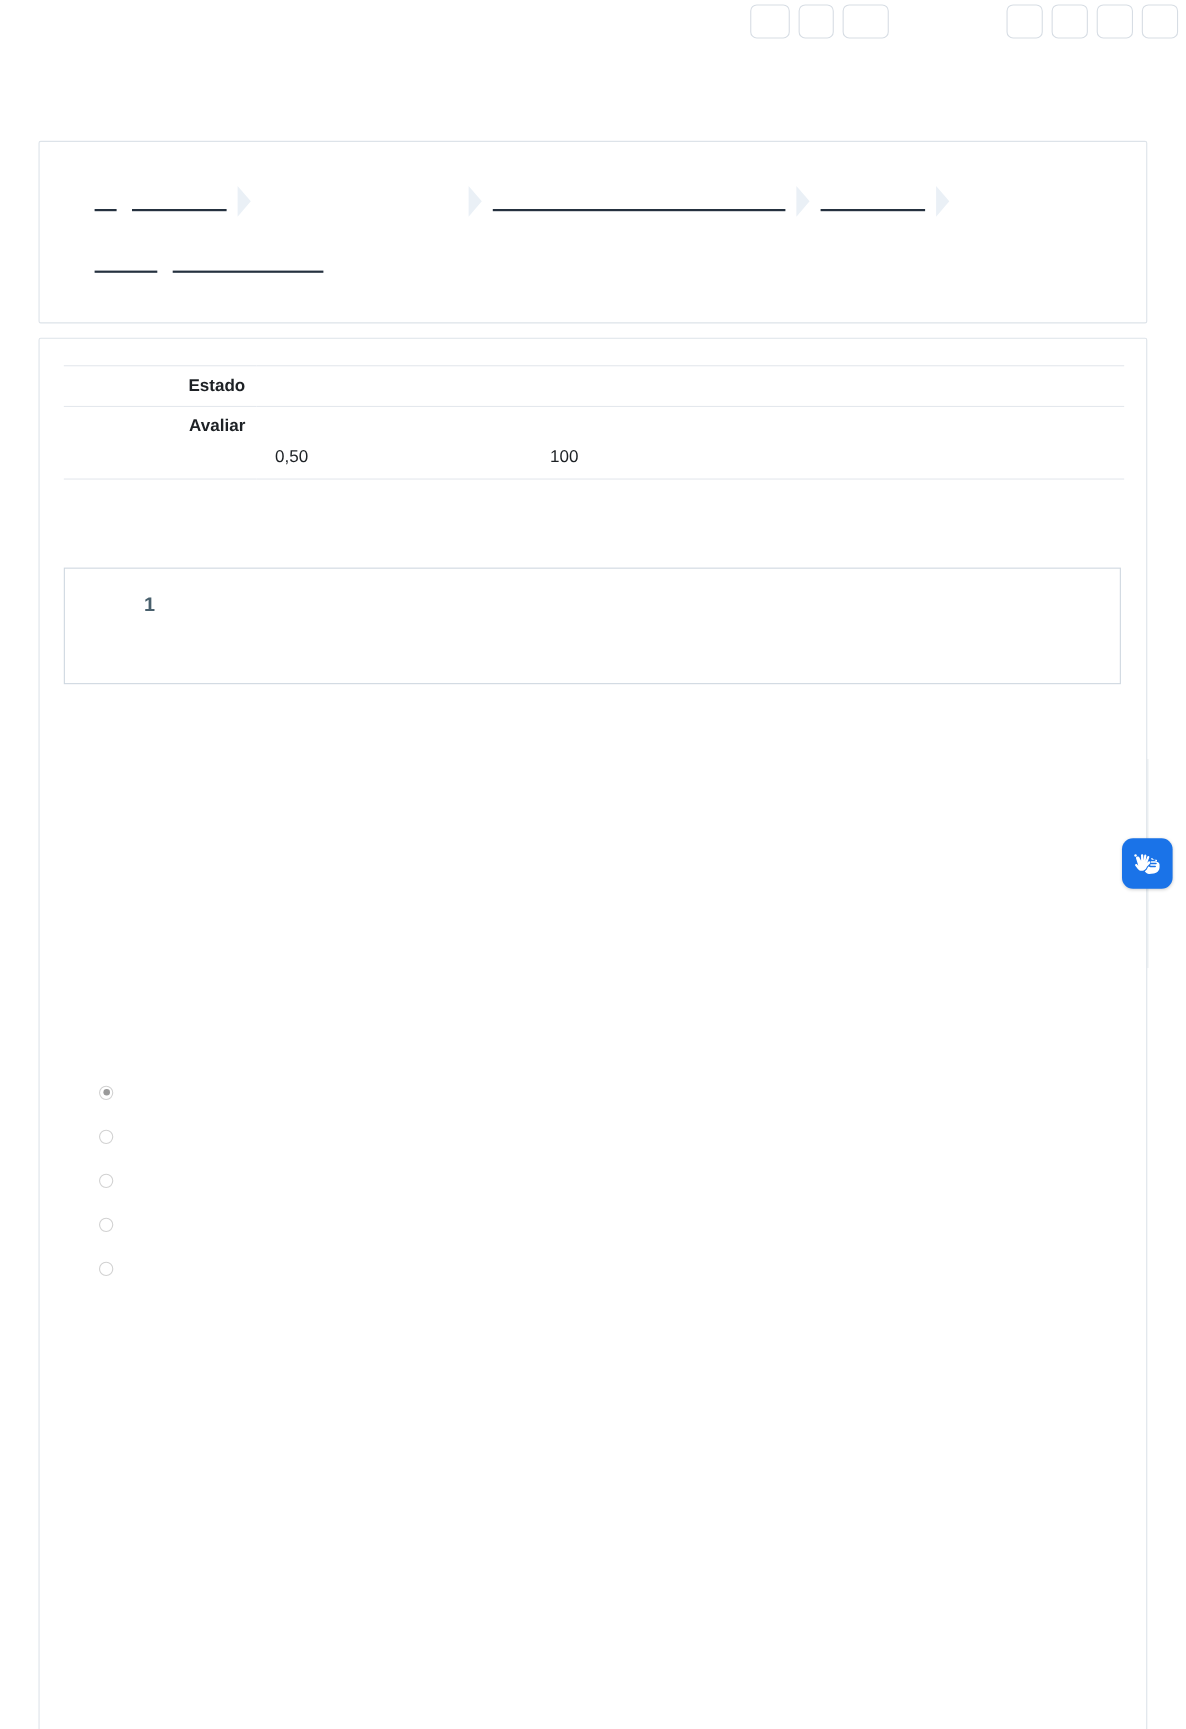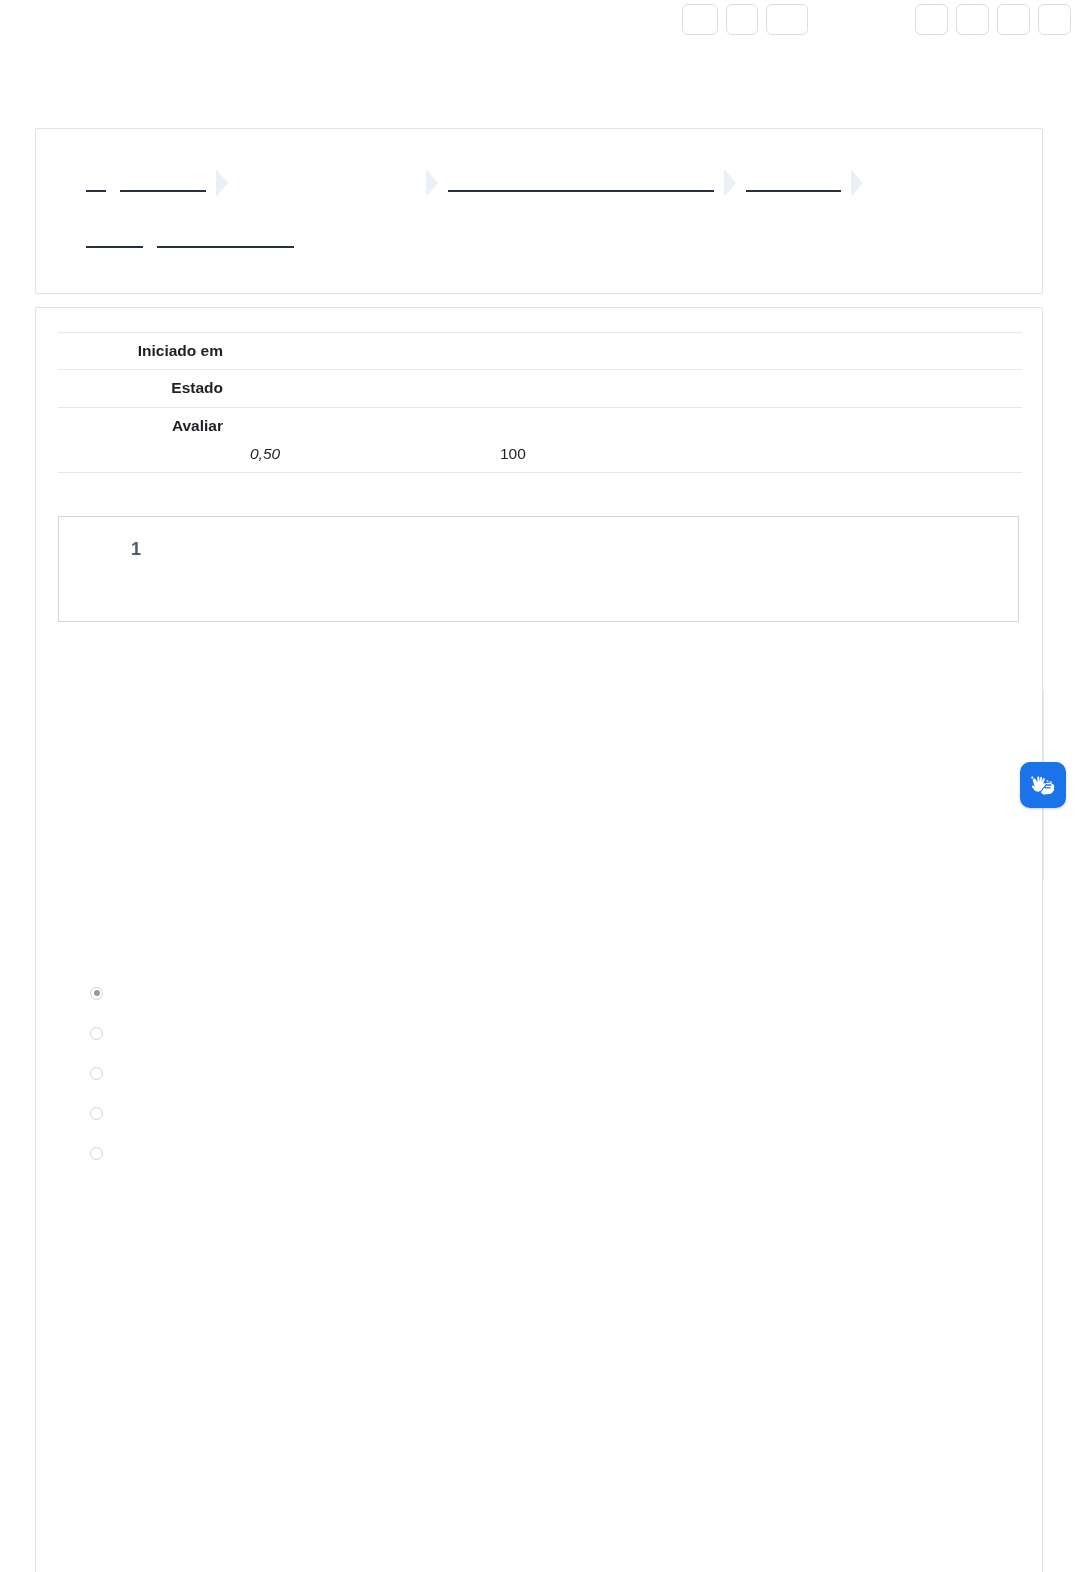--- a/index.html
+++ b/index.html
@@ -253,31 +253,27 @@
     </div>
 
   </nav>
 </div>
 
 <div class="card" id="attempt-card">
 
   <table class="summary-table">
     <tbody>
       <tr>
-        <th>Iniciado em</th>
-        <td></td>
-      </tr>
-      <tr>
         <th>Estado</th>
         <td></td>
       </tr>
       <tr>
         <th>Avaliar</th>
         <td>
-          <span class="cell-grade-a" style="display:inline-block;font-style:italic;">0,50</span><span class="cell-grade-b" style="display:inline-block;margin-top:28px;">100</span>
+          <span class="cell-grade-a" style="display:inline-block;">0,50</span><span class="cell-grade-b" style="display:inline-block;margin-top:28px;">100</span>
         </td>
       </tr>
     </tbody>
   </table>
 
   <div class="question-box">
     <div class="question-number">1</div>
   </div>
 
   <div class="answers">

